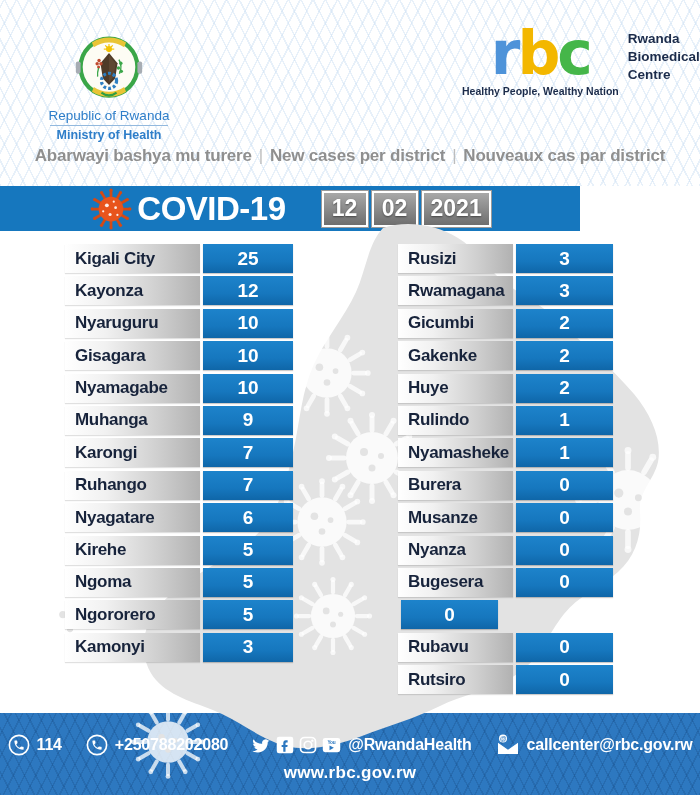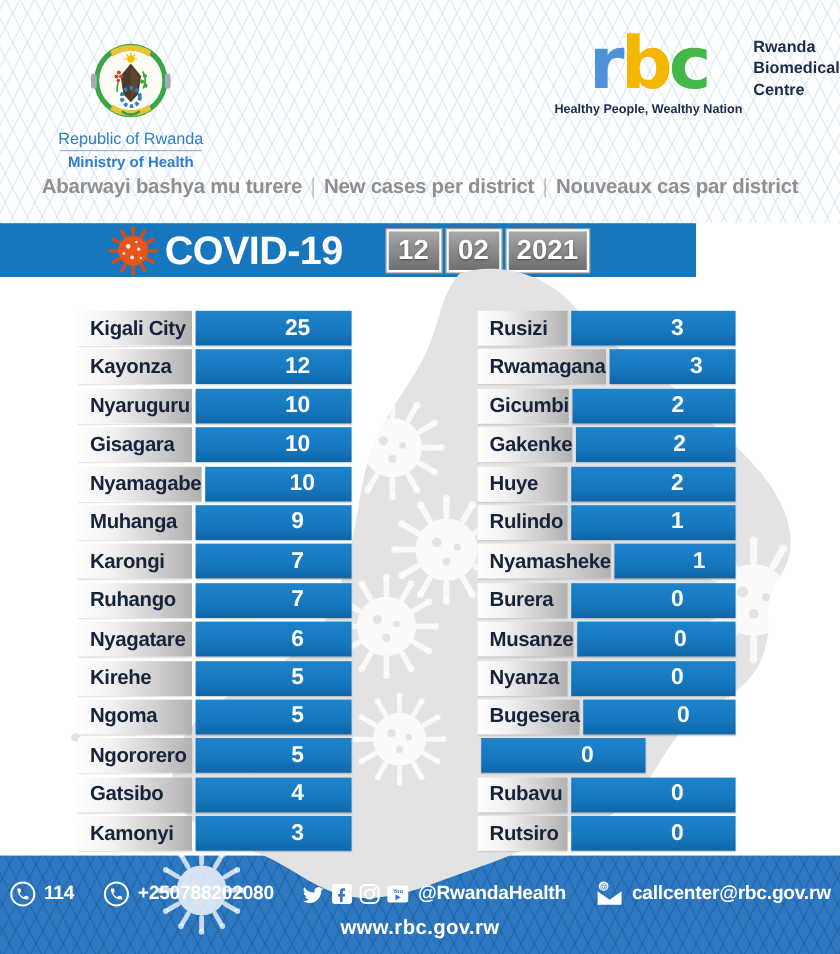--- a/index.html
+++ b/index.html
@@ -41,33 +41,33 @@
     background:linear-gradient(180deg,#a8a8a8 0%,#8b8b8b 50%,#6e6e6e 100%);
     color:#fff;font-size:23px;font-weight:bold;text-shadow:0 1px 2px rgba(0,0,0,.45);}
 
   
   .main{position:absolute;left:0;top:231px;width:700px;height:482px;background:#fff;}
 
   
   .map-layer{position:absolute;left:0;top:0;width:700px;height:795px;z-index:1;pointer-events:none;}
 
   
-  .columns{position:absolute;left:0;top:16px;width:700px;height:712px;z-index:2;pointer-events:none;}
+  .columns{position:absolute;left:0;top:1px;width:700px;height:712px;z-index:2;pointer-events:none;}
   .col{position:absolute;top:243px;}
   .col-left{left:65px;width:228px;}
   .col-right{left:398px;width:215px;}
   .row{display:flex;height:29px;margin-bottom:3.4px;}
   .d-name{flex:1;display:flex;align-items:center;padding-left:10px;
     font-size:17px;font-weight:bold;letter-spacing:-0.3px;color:#17233b;
     background:linear-gradient(90deg,#ffffff 0%,#f1f1f1 30%,#cecece 70%,#b1b1b1 100%);
     box-shadow:0 1px 1px rgba(0,0,0,.12);}
   .d-val{width:90px;margin-left:3px;display:flex;align-items:center;justify-content:center;
     font-size:19px;font-weight:bold;color:#fff;
     background:linear-gradient(180deg,#1d83cb 0%,#1677be 60%,#0f66a8 100%);
-    box-shadow:0 1px 1px rgba(0,0,0,.2);padding-left:40px;}
+    box-shadow:0 1px 1px rgba(0,0,0,.2);}
   .col-right .d-val{width:97px;}
 
   
   .footer{position:absolute;left:0;top:713px;width:700px;height:82px;
     background:
       repeating-linear-gradient(63deg, rgba(17,64,118,.22) 0 1.5px, transparent 1.5px 10px),
       repeating-linear-gradient(-63deg, rgba(17,64,118,.22) 0 1.5px, transparent 1.5px 10px),
       #2d78c0;}
   .f-row{position:relative;z-index:3;margin-top:21px;display:flex;align-items:center;
     justify-content:center;gap:24px;}
@@ -341,24 +341,20 @@
         </div>
         <div class="row">
           <div class="d-name">Ngoma</div>
           <div class="d-val">5</div>
         </div>
         <div class="row">
           <div class="d-name">Ngororero</div>
           <div class="d-val">5</div>
         </div>
         <div class="row">
-          <div class="d-name">Gatsibo</div>
-          <div class="d-val">4</div>
-        </div>
-        <div class="row">
           <div class="d-name">Kamonyi</div>
           <div class="d-val">3</div>
         </div>
       </div>
     <div class="col col-right">
         <div class="row">
           <div class="d-name">Rusizi</div>
           <div class="d-val">3</div>
         </div>
         <div class="row">

